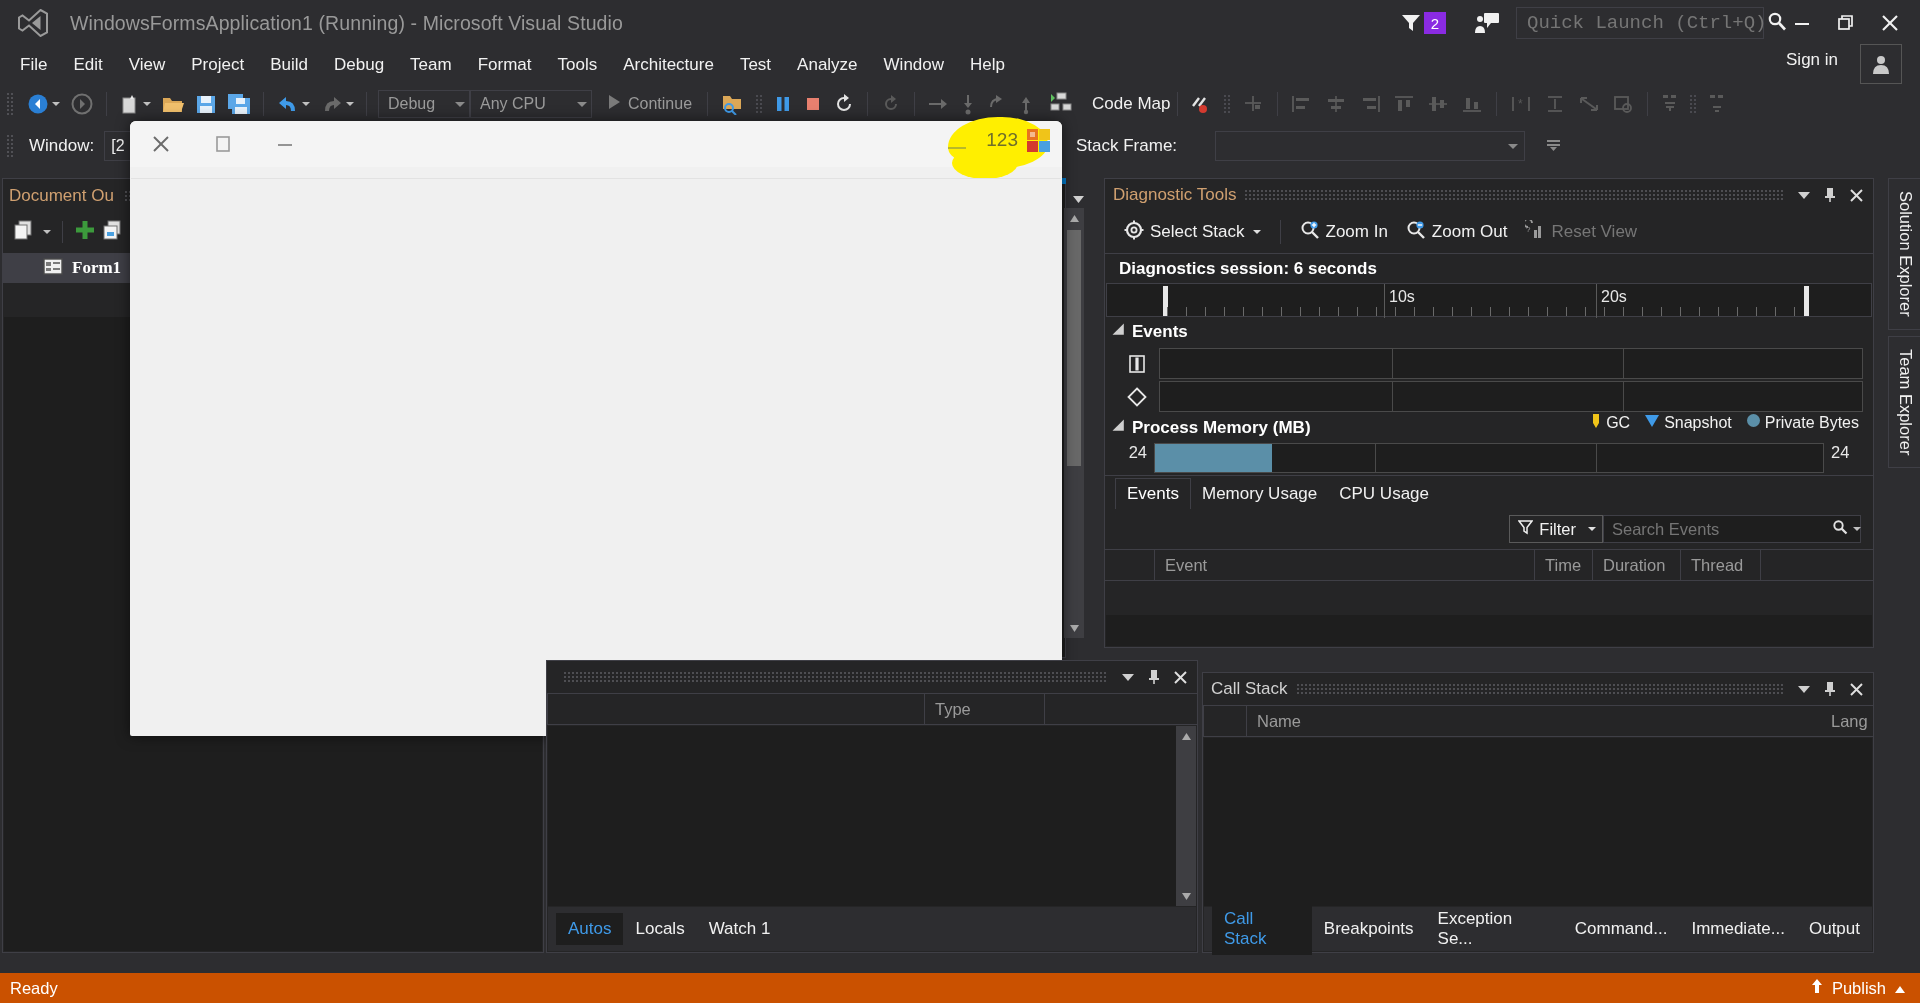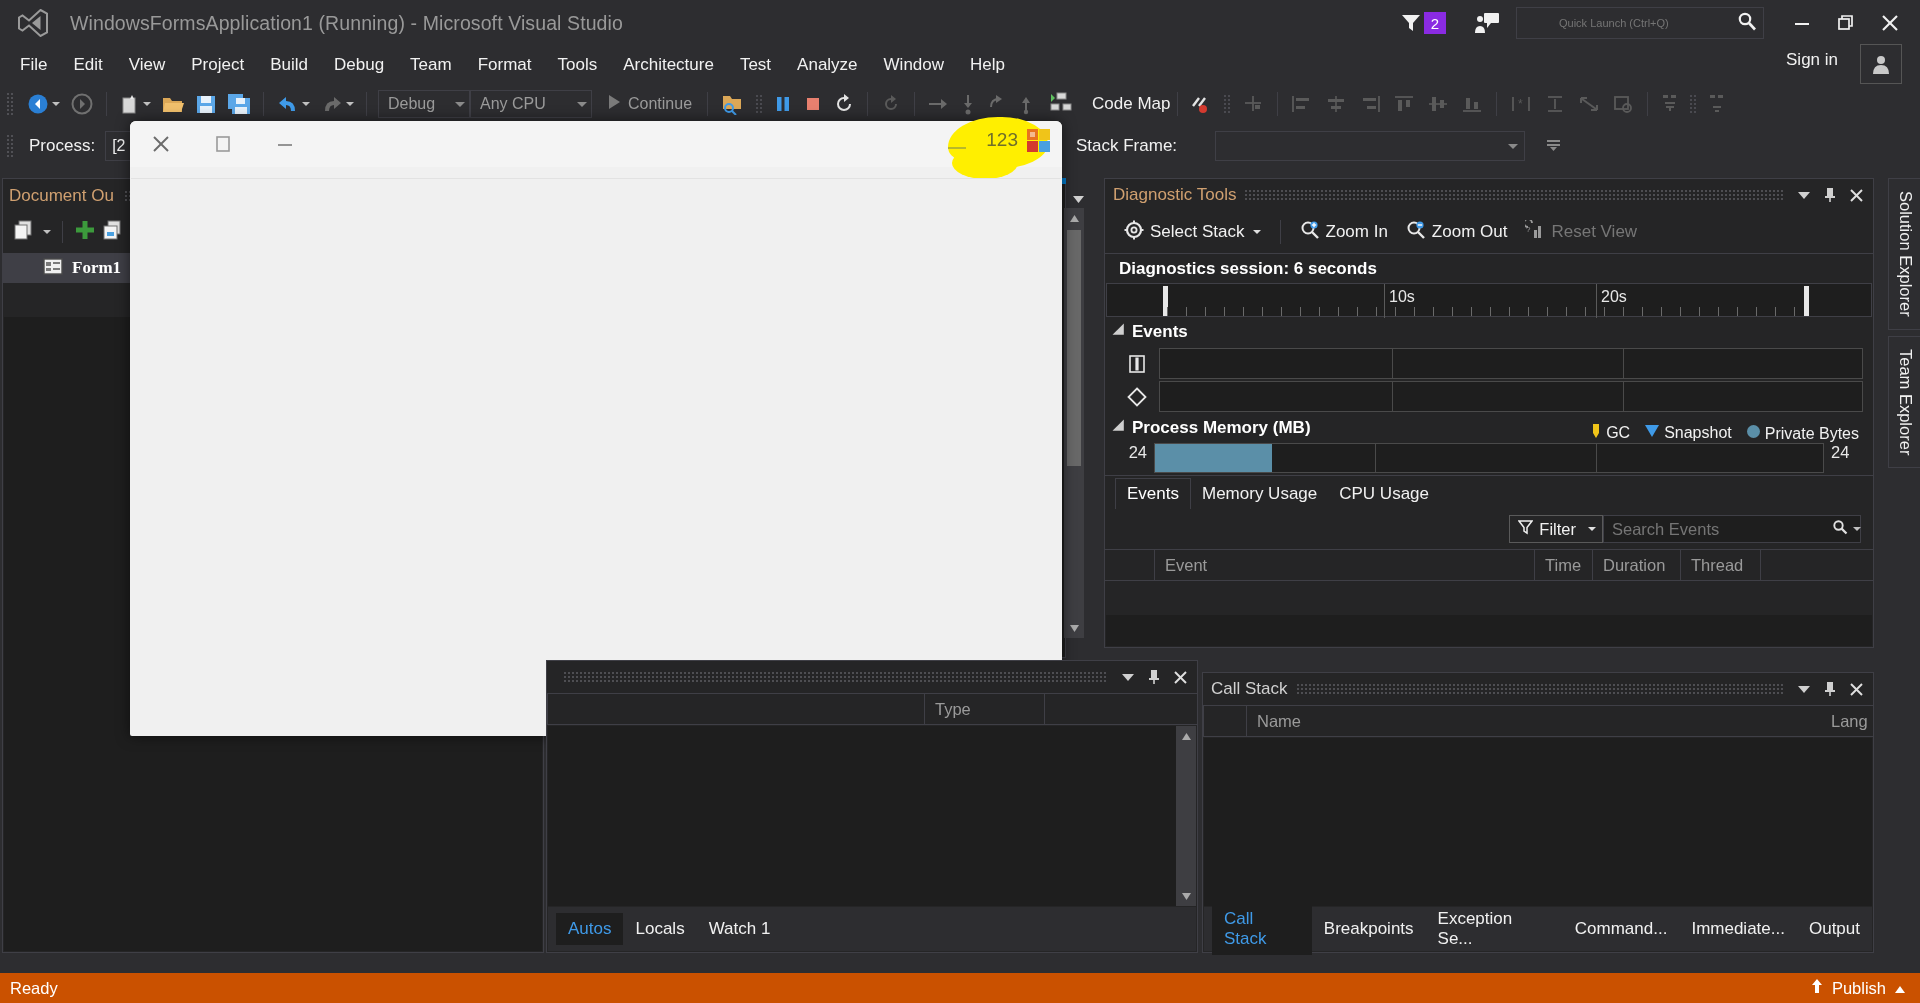--- a/index.html
+++ b/index.html
@@ -28,21 +28,21 @@
     background:#8a2be2; color:#fff; font-size:15px; width:22px; height:22px;
     display:flex; align-items:center; justify-content:center; margin-left:2px;
   }
   .feedback-ico { width:26px; height:22px; margin:0 16px 0 18px; }
   .quick-launch {
     width:248px; height:32px; border:1px solid #3f3f46; background:#2d2d30;
     display:flex; align-items:center; padding:0 6px 0 10px; margin-right:16px;
   }
   .quick-launch input {
     flex:1; background:transparent; border:none; outline:none;
-    color:#9a9a9a; font-size:11px; font-family:Liberation Sans, sans-serif;margin-left:32px;
+    color:#9a9a9a; font-size:19px; font-family:Liberation Mono, monospace;
   }
   .win-btn { width:44px; height:38px; display:flex; align-items:center; justify-content:center; }
   .win-btn:last-child { margin-right:8px; }
 
   
   .menubar {
     position:absolute; left:0; top:46px; width:1920px; height:38px;
     display:flex; align-items:center; background:#2d2d30;
   }
   .menu-item { font-size:17px; color:#f1f1f1; padding:3px 13px; }
@@ -560,21 +560,21 @@
         <svg width="20" height="22" viewBox="0 0 20 22">
           <rect x="3" y="2" width="5" height="3" fill="#5a5a5a"></rect>
           <rect x="11" y="2" width="5" height="3" fill="#5a5a5a"></rect>
           <path d="M6 14 L14 14 M8 18 L12 18" stroke="#5a5a5a" stroke-width="2"></path>
         </svg>
       </div>
   </div>
 
   <div class="procbar">
     <div class="grip"></div>
-    <span class="proc-label">Process:</span>
+    <span class="proc-label">Window:</span>
     <div class="proc-combo" style="width:84px;">
       <span>[2</span>
     </div>
     <span class="sf-label" style="position:absolute; left:1076px;">Stack Frame:</span>
     <div class="proc-combo" style="position:absolute; left:1205px; width:310px;">
       <span style="flex:1"></span>
       <span class="ca" style="width:0;height:0;border-left:5px solid transparent;border-right:5px solid transparent;border-top:5px solid #8a8a8a;"></span>
     </div>
     <div style="position:absolute; left:1545px;">
       <svg width="18" height="16" viewBox="0 0 18 16">
@@ -881,21 +881,21 @@
         <svg width="20" height="20" viewBox="0 0 20 20">
             <path d="M10 1.5 L18.5 10 L10 18.5 L1.5 10 Z" fill="none" stroke="#e8e8e8" stroke-width="1.8"></path>
           </svg>
       </span>
       <div class="evt-track">
         <div class="evt-div" style="left:33%;"></div>
         <div class="evt-div" style="left:66%;"></div>
       </div>
     </div>
 
-    <div style="display:flex; align-items:flex-end;">
+    <div style="display:flex; align-items:flex-start;">
       <div class="sec-title" style="flex:0 0 auto;">
         <span class="tri"></span>
         <span>Process Memory (MB)</span>
       </div>
       <div style="flex:1"></div>
       <div class="legend">
         <span>
           <svg width="12" height="16" viewBox="0 0 12 16">
               <path d="M3 1 L9 1 L9 10 L6 15 L3 10 Z" fill="#f0c419"></path>
             </svg>

